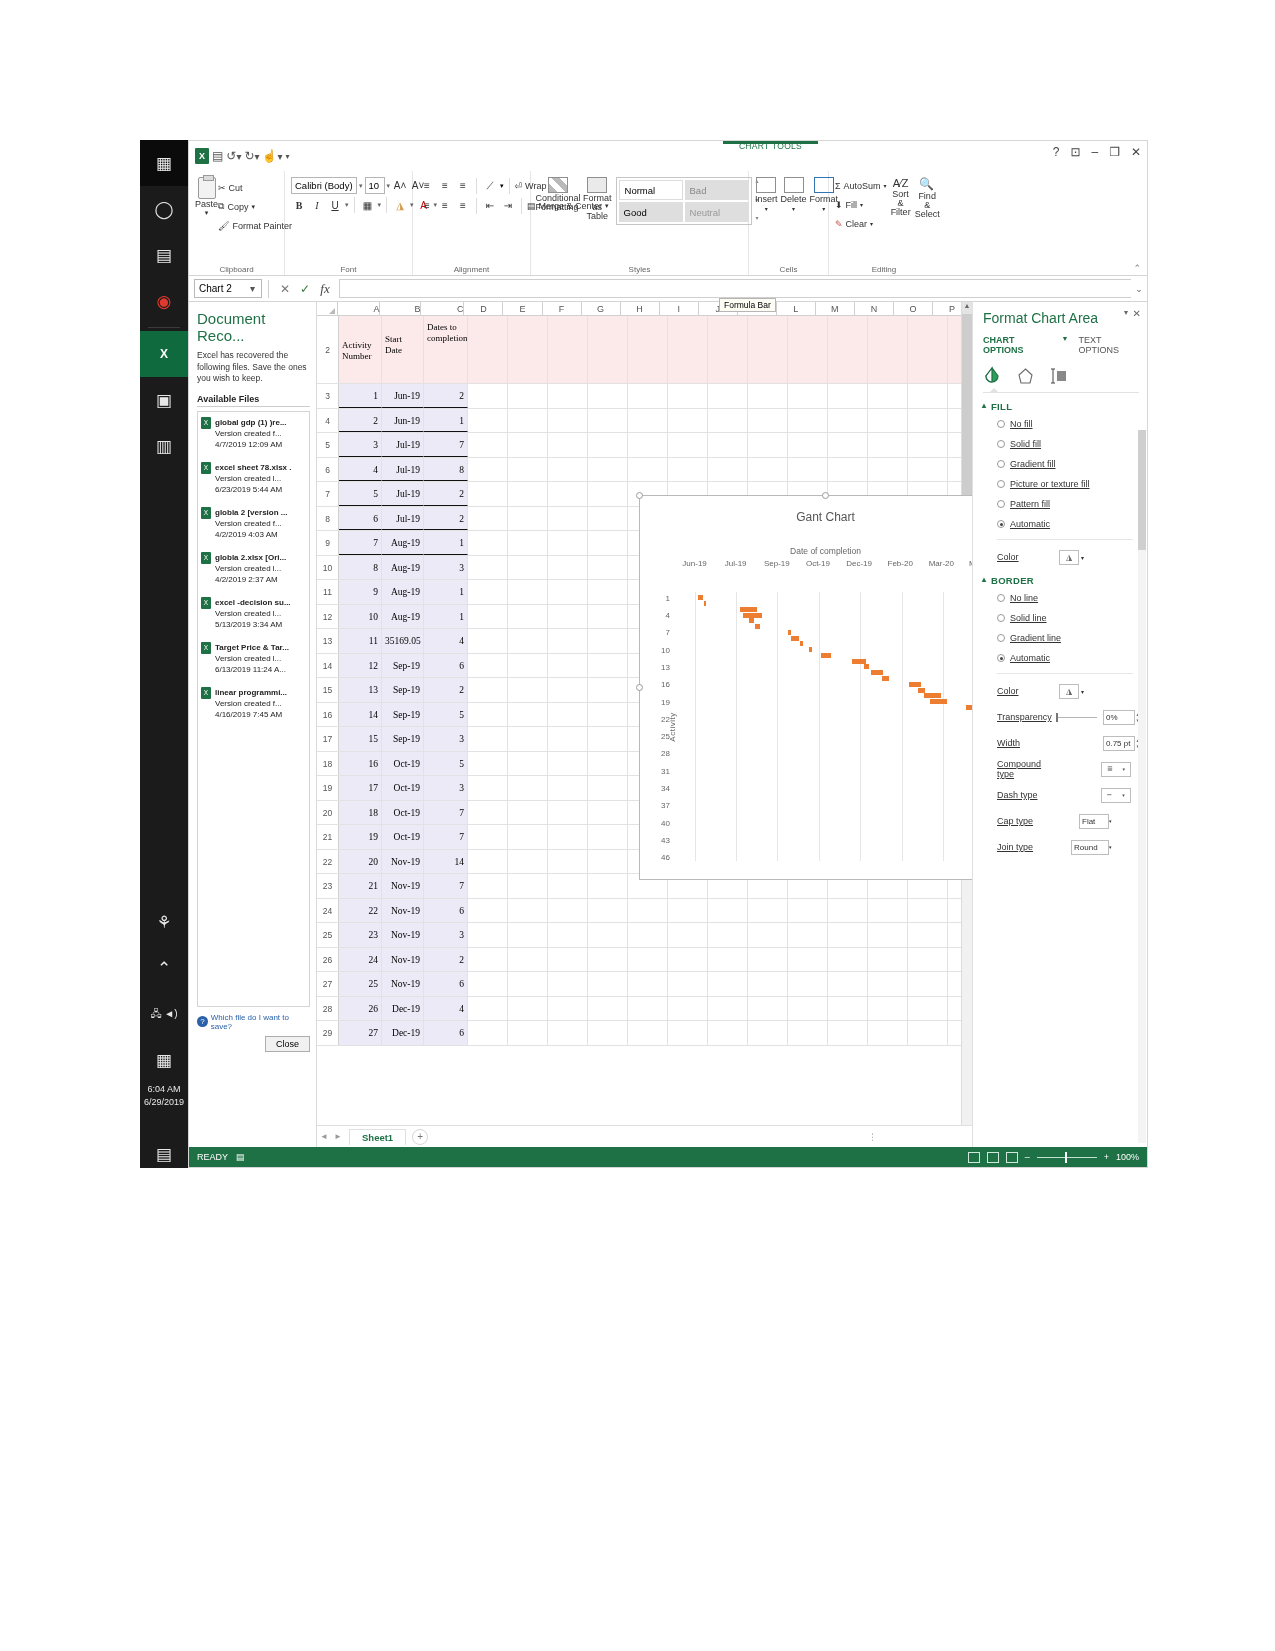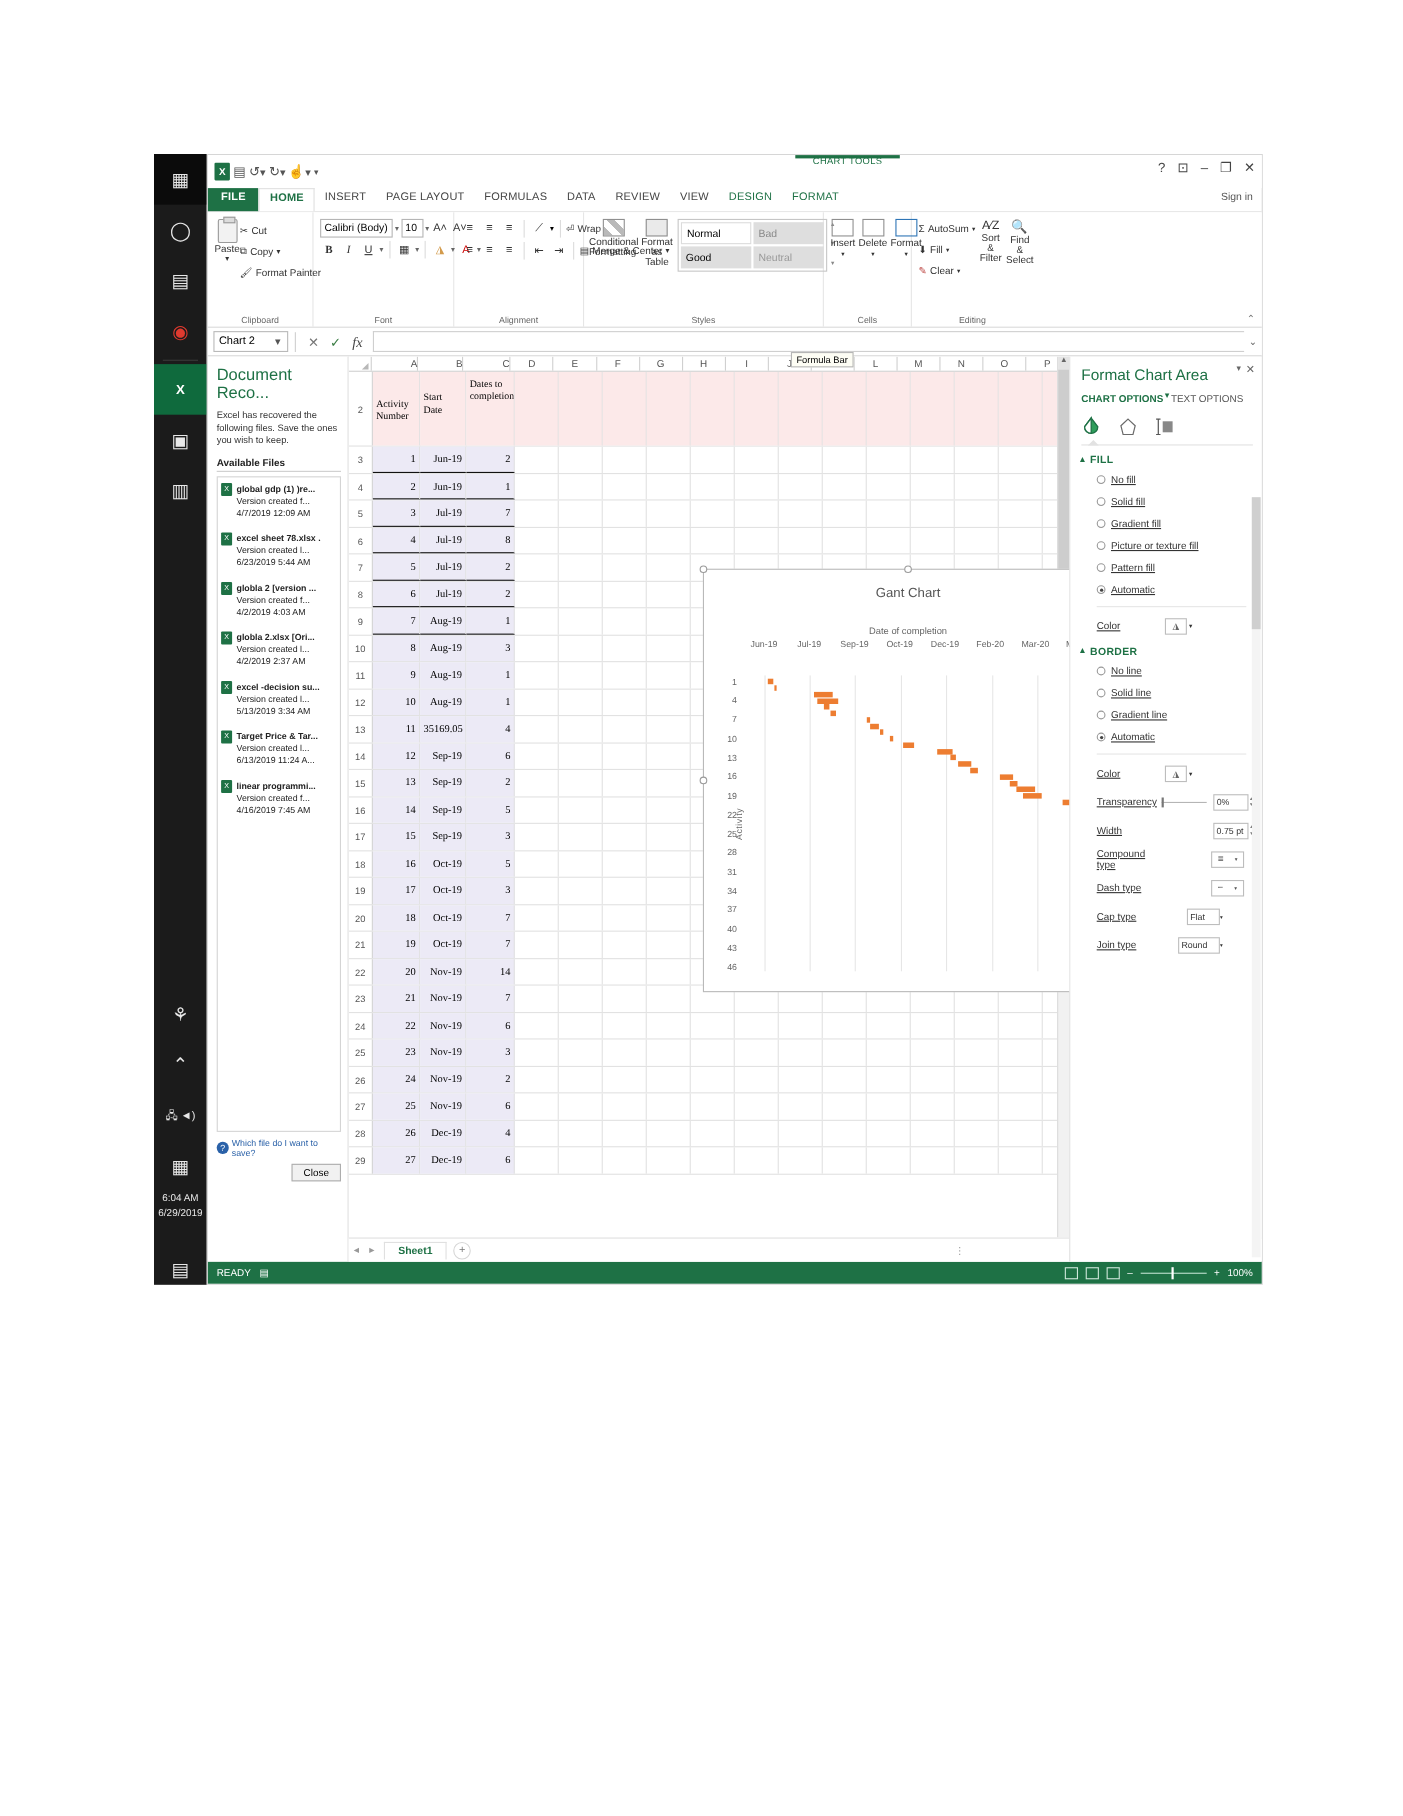--- a/index.html
+++ b/index.html
@@ -153,21 +153,21 @@
   .gl{ position:absolute; top:0; bottom:0; width:1px; background:#e6e6e6;}
   .ytick{ position:absolute; left:-26px; width:22px; text-align:right; font-size:8px; color:#666; transform:translateY(-50%);}
   .bar{ position:absolute; background:#ed7d31; height:5px;}
   #ylabel{ position:absolute; left:-2px; top:50%; transform:translate(-50%,-50%) rotate(-90deg); font-size:8px; color:#666; letter-spacing:.5px;}
 
   
   #fmtpane { width:175px; background:#fff; border-left:1px solid #e0e0e0; position:relative; padding:8px 8px 0 10px;}
   #fp-close{position:absolute;right:6px;top:6px;font-size:10px;color:#666;}
   #fp-drop{position:absolute;right:19px;top:6px;font-size:8px;color:#666;}
   #fp-title{font-size:14px;color:#1e7145;margin-bottom:9px;}
-  #fp-tabs{display:flex;font-size:9px;margin-bottom:9px;}
+  #fp-tabs{display:flex;gap:10px;font-size:9px;margin-bottom:9px;}
   .fp-tab-a{color:#1e7145;font-weight:bold;}
   .fp-tab-b{color:#555;}
   #fp-icons{display:flex;gap:16px;margin-bottom:6px;align-items:flex-end;height:22px;}
   #fp-hr{height:1px;background:#e2e2e2;margin-bottom:8px;position:relative;}
   #fp-hr:before{content:"";position:absolute;left:6px;top:-4px;border-left:5px solid transparent;border-right:5px solid transparent;border-bottom:5px solid #e2e2e2;}
   .sect{font-size:9.5px;color:#1e7145;font-weight:bold;letter-spacing:.3px;margin:6px 0 7px 8px;position:relative;}
   .sect:before{content:"\25B4";position:absolute;left:-9px;top:0;font-size:8px;color:#1e7145;}
   .radio-row{display:flex;align-items:center;gap:5px;font-size:9px;color:#333;margin:0 0 10px 14px;}
   .radio{width:8px;height:8px;border:1px solid #999;border-radius:50%;background:#fff;flex:none;position:relative;}
   .radio.on:after{content:"";position:absolute;left:1.5px;top:1.5px;width:3px;height:3px;border-radius:50%;background:#444;}
@@ -232,33 +232,20 @@
     </div>
     <div id="wincontrols">
       <span>?</span>
       <span>⊡</span>
       <span>–</span>
       <span>❐</span>
       <span>✕</span>
     </div>
   </div>
 
-  <div id="tabs">
-    <div class="tab file">FILE</div>
-    <div class="tab active">HOME</div>
-    <div class="tab">INSERT</div>
-    <div class="tab">PAGE LAYOUT</div>
-    <div class="tab">FORMULAS</div>
-    <div class="tab">DATA</div>
-    <div class="tab">REVIEW</div>
-    <div class="tab">VIEW</div>
-    <div class="tab ct">DESIGN</div>
-    <div class="tab ct">FORMAT</div>
-    <div id="signin">Sign in</div>
-  </div>
 
   <div id="ribbon">
 
     <div class="grp" style="width:96px">
       <div class="grp-body">
         <div class="paste-btn">
           <div class="clip-ico"></div>
           <span>Paste</span>
           <span style="font-size:7px">▾</span>
         </div>

